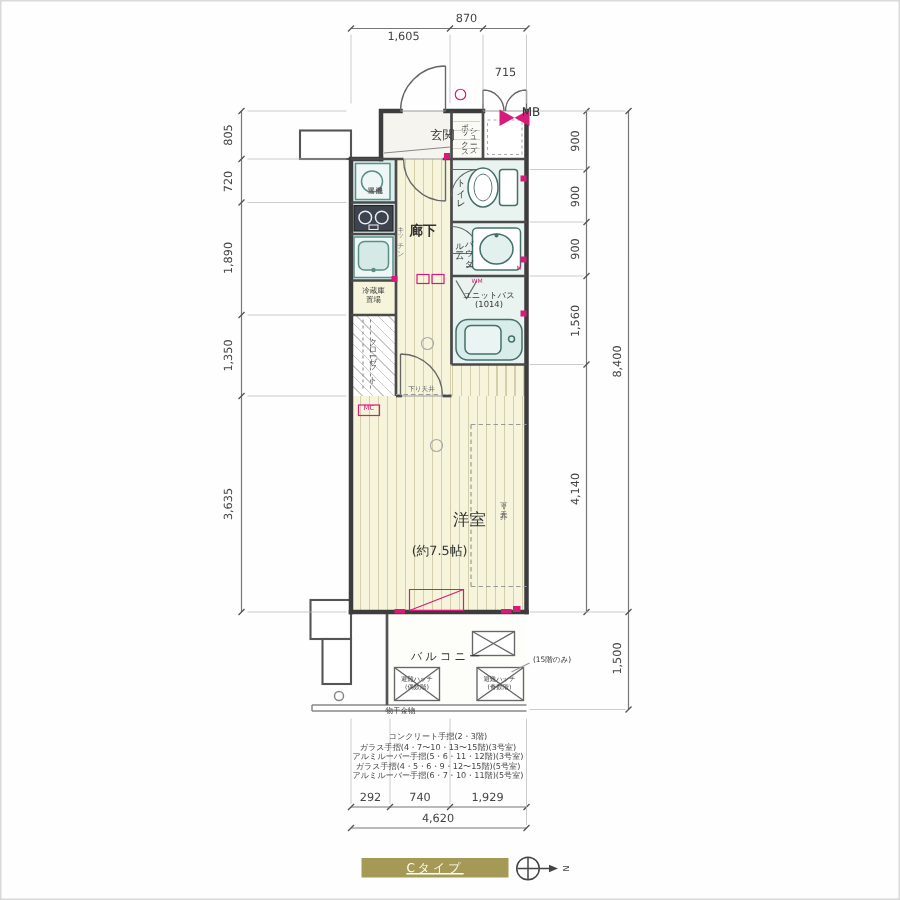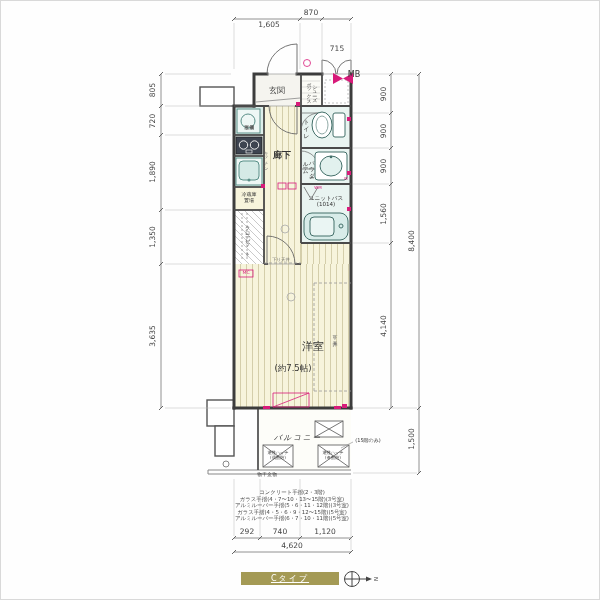--- a/index.html
+++ b/index.html
@@ -237,42 +237,42 @@
   <div class="lbl dim rot" style="left:383px;top:130px;">900</div>
   <div class="lbl dim rot" style="left:383px;top:165px;">900</div>
   <div class="lbl dim rot" style="left:383px;top:213px;">1,560</div>
   <div class="lbl dim rot" style="left:383px;top:325px;">4,140</div>
 
   <div class="lbl dim rot" style="left:411px;top:240px;">8,400</div>
   <div class="lbl dim rot" style="left:411px;top:438px;">1,500</div>
 
   <div class="lbl dim" style="left:246px;top:531px;">292</div>
   <div class="lbl dim" style="left:279px;top:531px;">740</div>
-  <div class="lbl dim" style="left:324px;top:531px;">1,120</div>
+  <div class="lbl dim" style="left:324px;top:531px;">1,929</div>
   <div class="lbl dim" style="left:291px;top:545px;">4,620</div>
 
-  <div class="lbl" style="left:276px;top:90px;font-size:8px;font-family:Liberation Mono, monospace;">玄関</div>
+  <div class="lbl" style="left:294px;top:90px;font-size:8px;font-family:Liberation Mono, monospace;">玄関</div>
   <div class="lbl v" style="left:310px;top:89px;font-size:5px;letter-spacing:0;">シューズ
 ボックス</div>
   <div class="lbl" style="left:336px;top:74px;font-size:8px;margin-left:17px;">MB</div>
   <div class="lbl v" style="left:248px;top:120px;font-size:4.6px;letter-spacing:0;color:#555;">洗濯機
 置場</div>
   <div class="lbl v" style="left:265px;top:157px;font-size:4.6px;letter-spacing:0;color:#777;">キッチン</div>
   <div class="lbl" style="left:248px;top:197px;font-size:5px;">冷蔵庫
 置場</div>
   <div class="lbl" style="left:281px;top:154px;font-size:9px;font-weight:bold;">廊下</div>
   <div class="lbl v" style="left:305px;top:124px;font-size:6px;letter-spacing:0;">トイレ</div>
   <div class="lbl v" style="left:308px;top:164px;font-size:5.6px;letter-spacing:0;">パウダー
 ルーム</div>
   <div class="lbl" style="left:325px;top:200px;font-size:5.6px;">ユニットバス
 (1014)</div>
   <div class="lbl v" style="left:247px;top:236px;font-size:5.6px;letter-spacing:0;color:#555;">クローゼット</div>
   <div class="lbl" style="left:292px;top:346px;font-size:11px;margin-left:20px;">洋室</div>
   <div class="lbl" style="left:292px;top:368px;font-size:8.5px;">(約7.5帖)</div>
-  <div class="lbl" style="left:297px;top:437px;font-size:7.5px;letter-spacing:2px;font-style:italic;">バルコニー</div>
+  <div class="lbl" style="left:297px;top:437px;font-size:7.5px;letter-spacing:2px;">バルコニー</div>
 
   <div class="lbl red" style="left:245px;top:272px;font-size:4.6px;">MC</div>
   <div class="lbl v" style="left:333px;top:333px;font-size:5px;letter-spacing:0;color:#666;">下り天井</div>
   <div class="lbl" style="left:280px;top:259px;font-size:4.4px;color:#666;">下り天井</div>
   <div class="lbl" style="left:277px;top:455px;font-size:4.2px;color:#444;">避難ハッチ
 (偶数階)</div>
   <div class="lbl" style="left:332px;top:455px;font-size:4.2px;color:#444;">避難ハッチ
 (奇数階)</div>
   <div class="lbl" style="left:266px;top:474px;font-size:5px;">物干金物</div>
   <div class="lbl" style="left:367px;top:440px;font-size:5px;">(15階のみ)</div>

